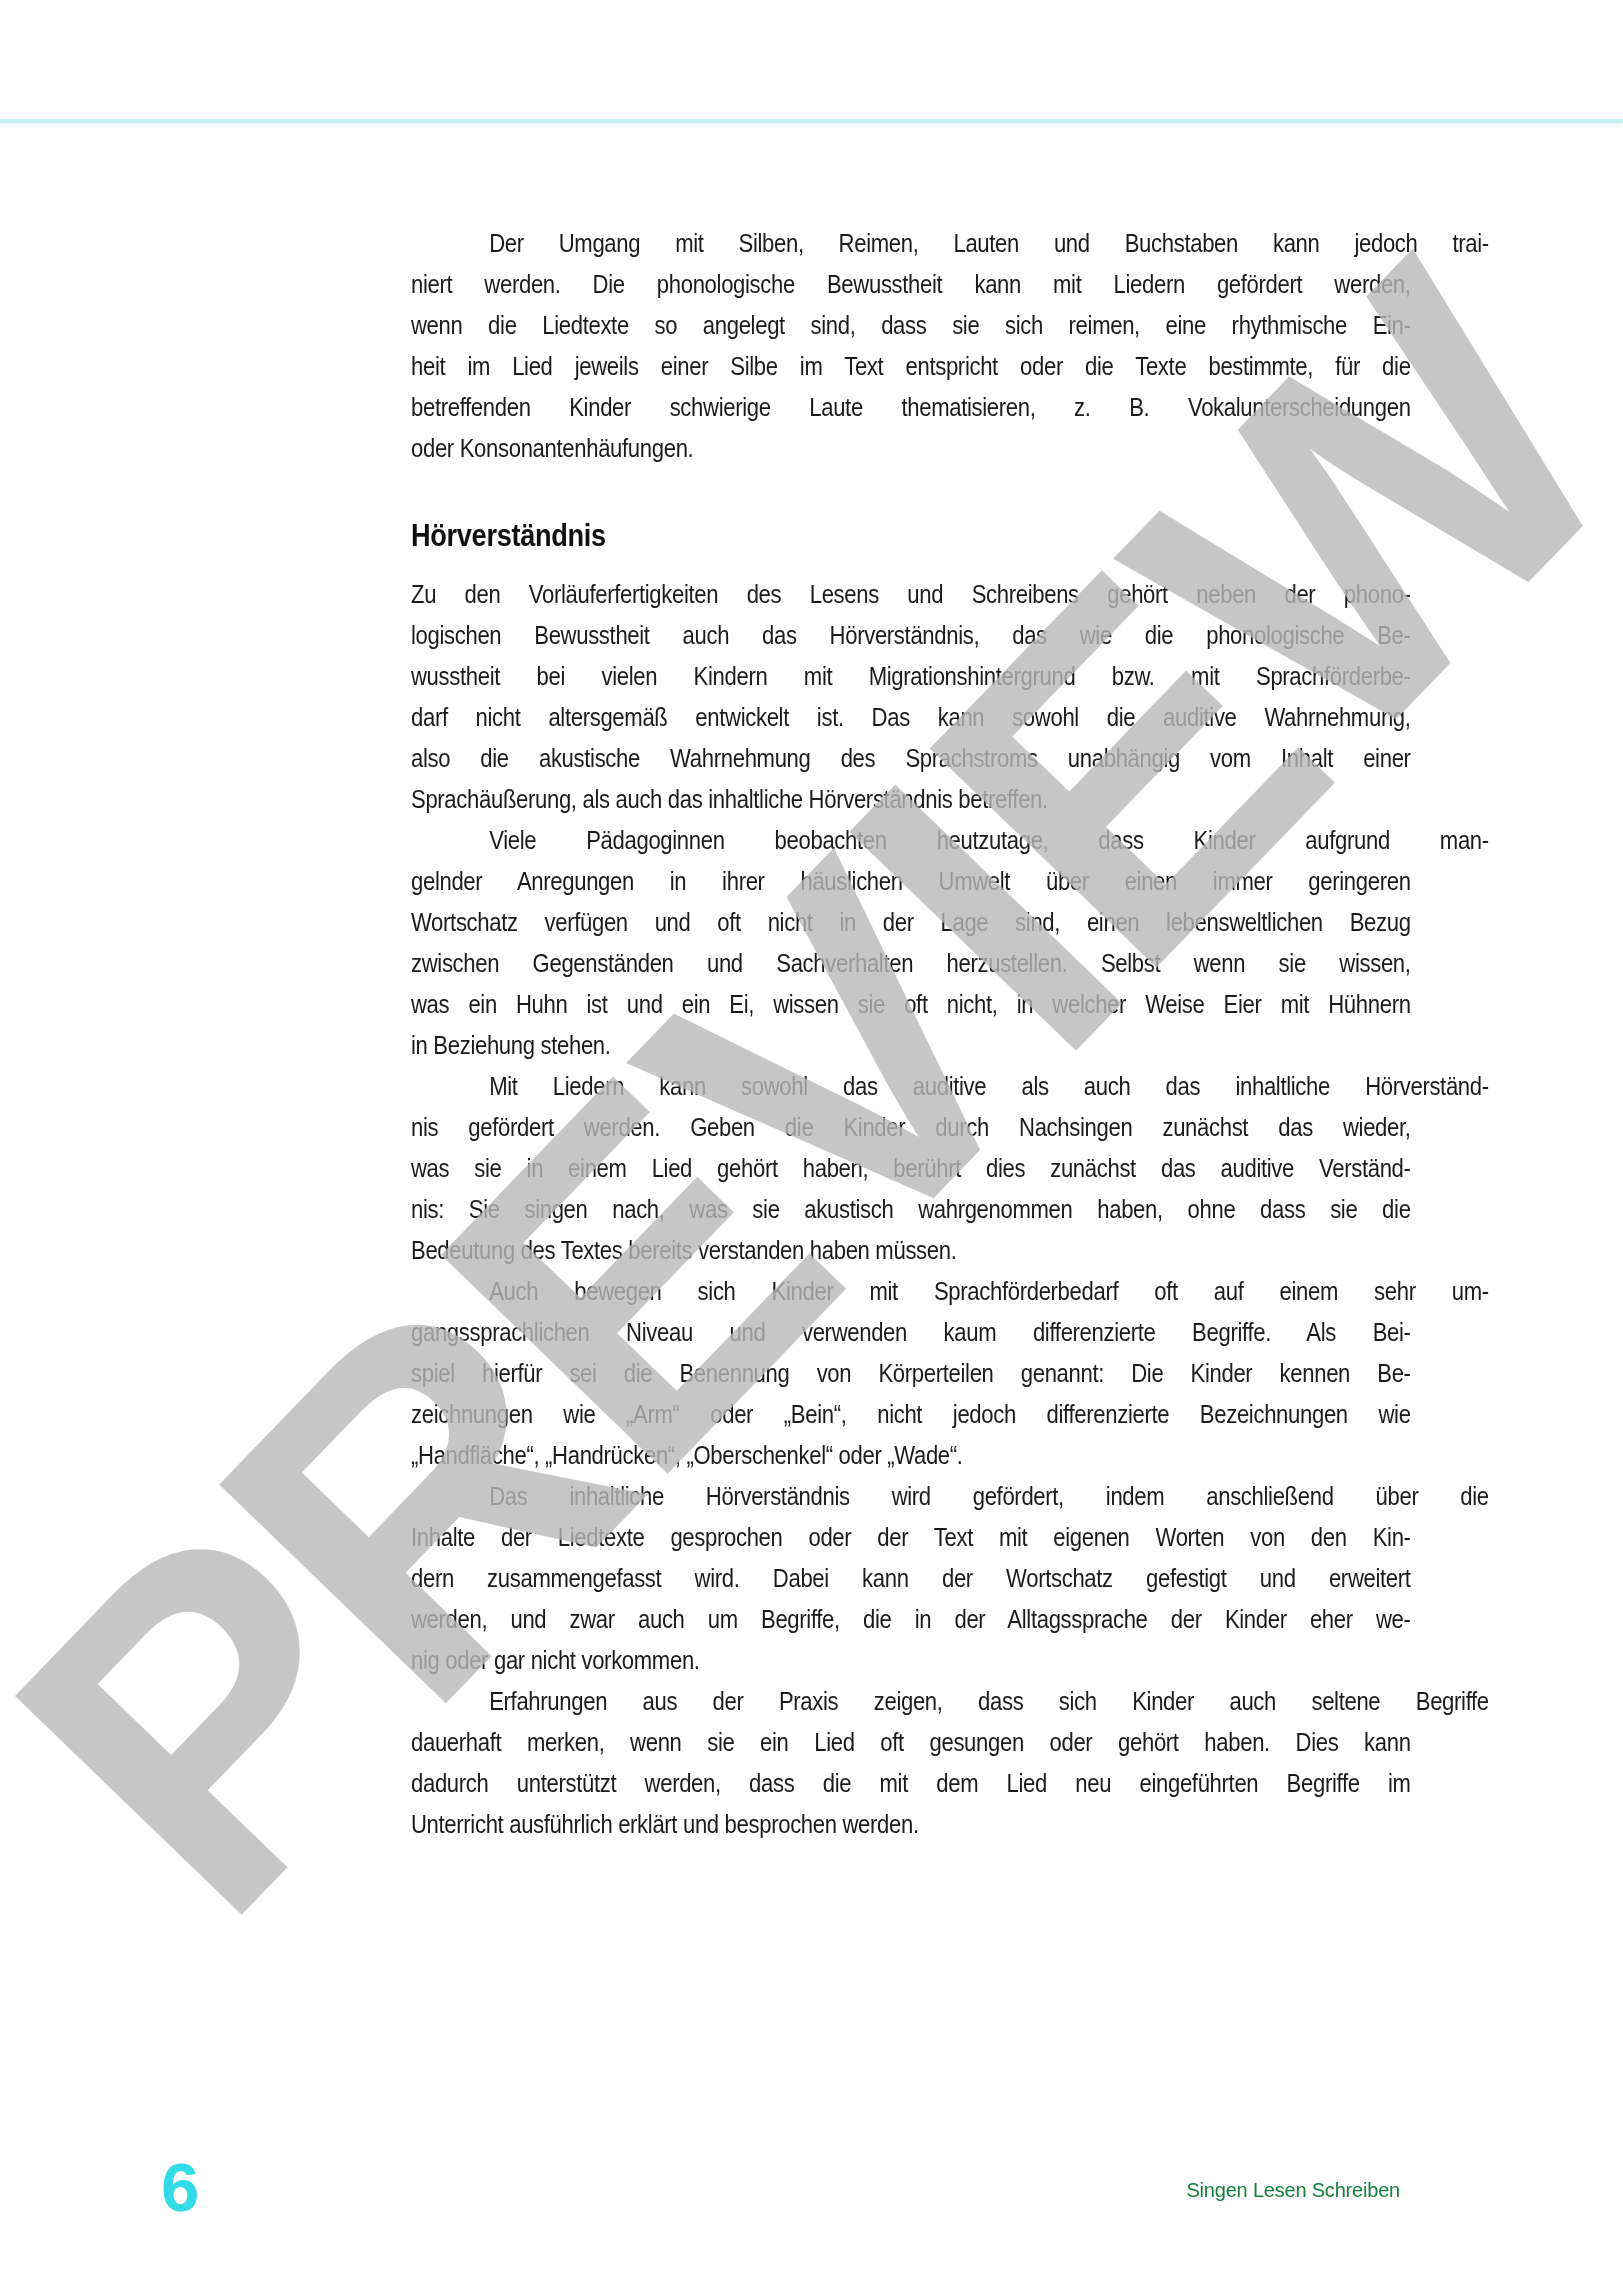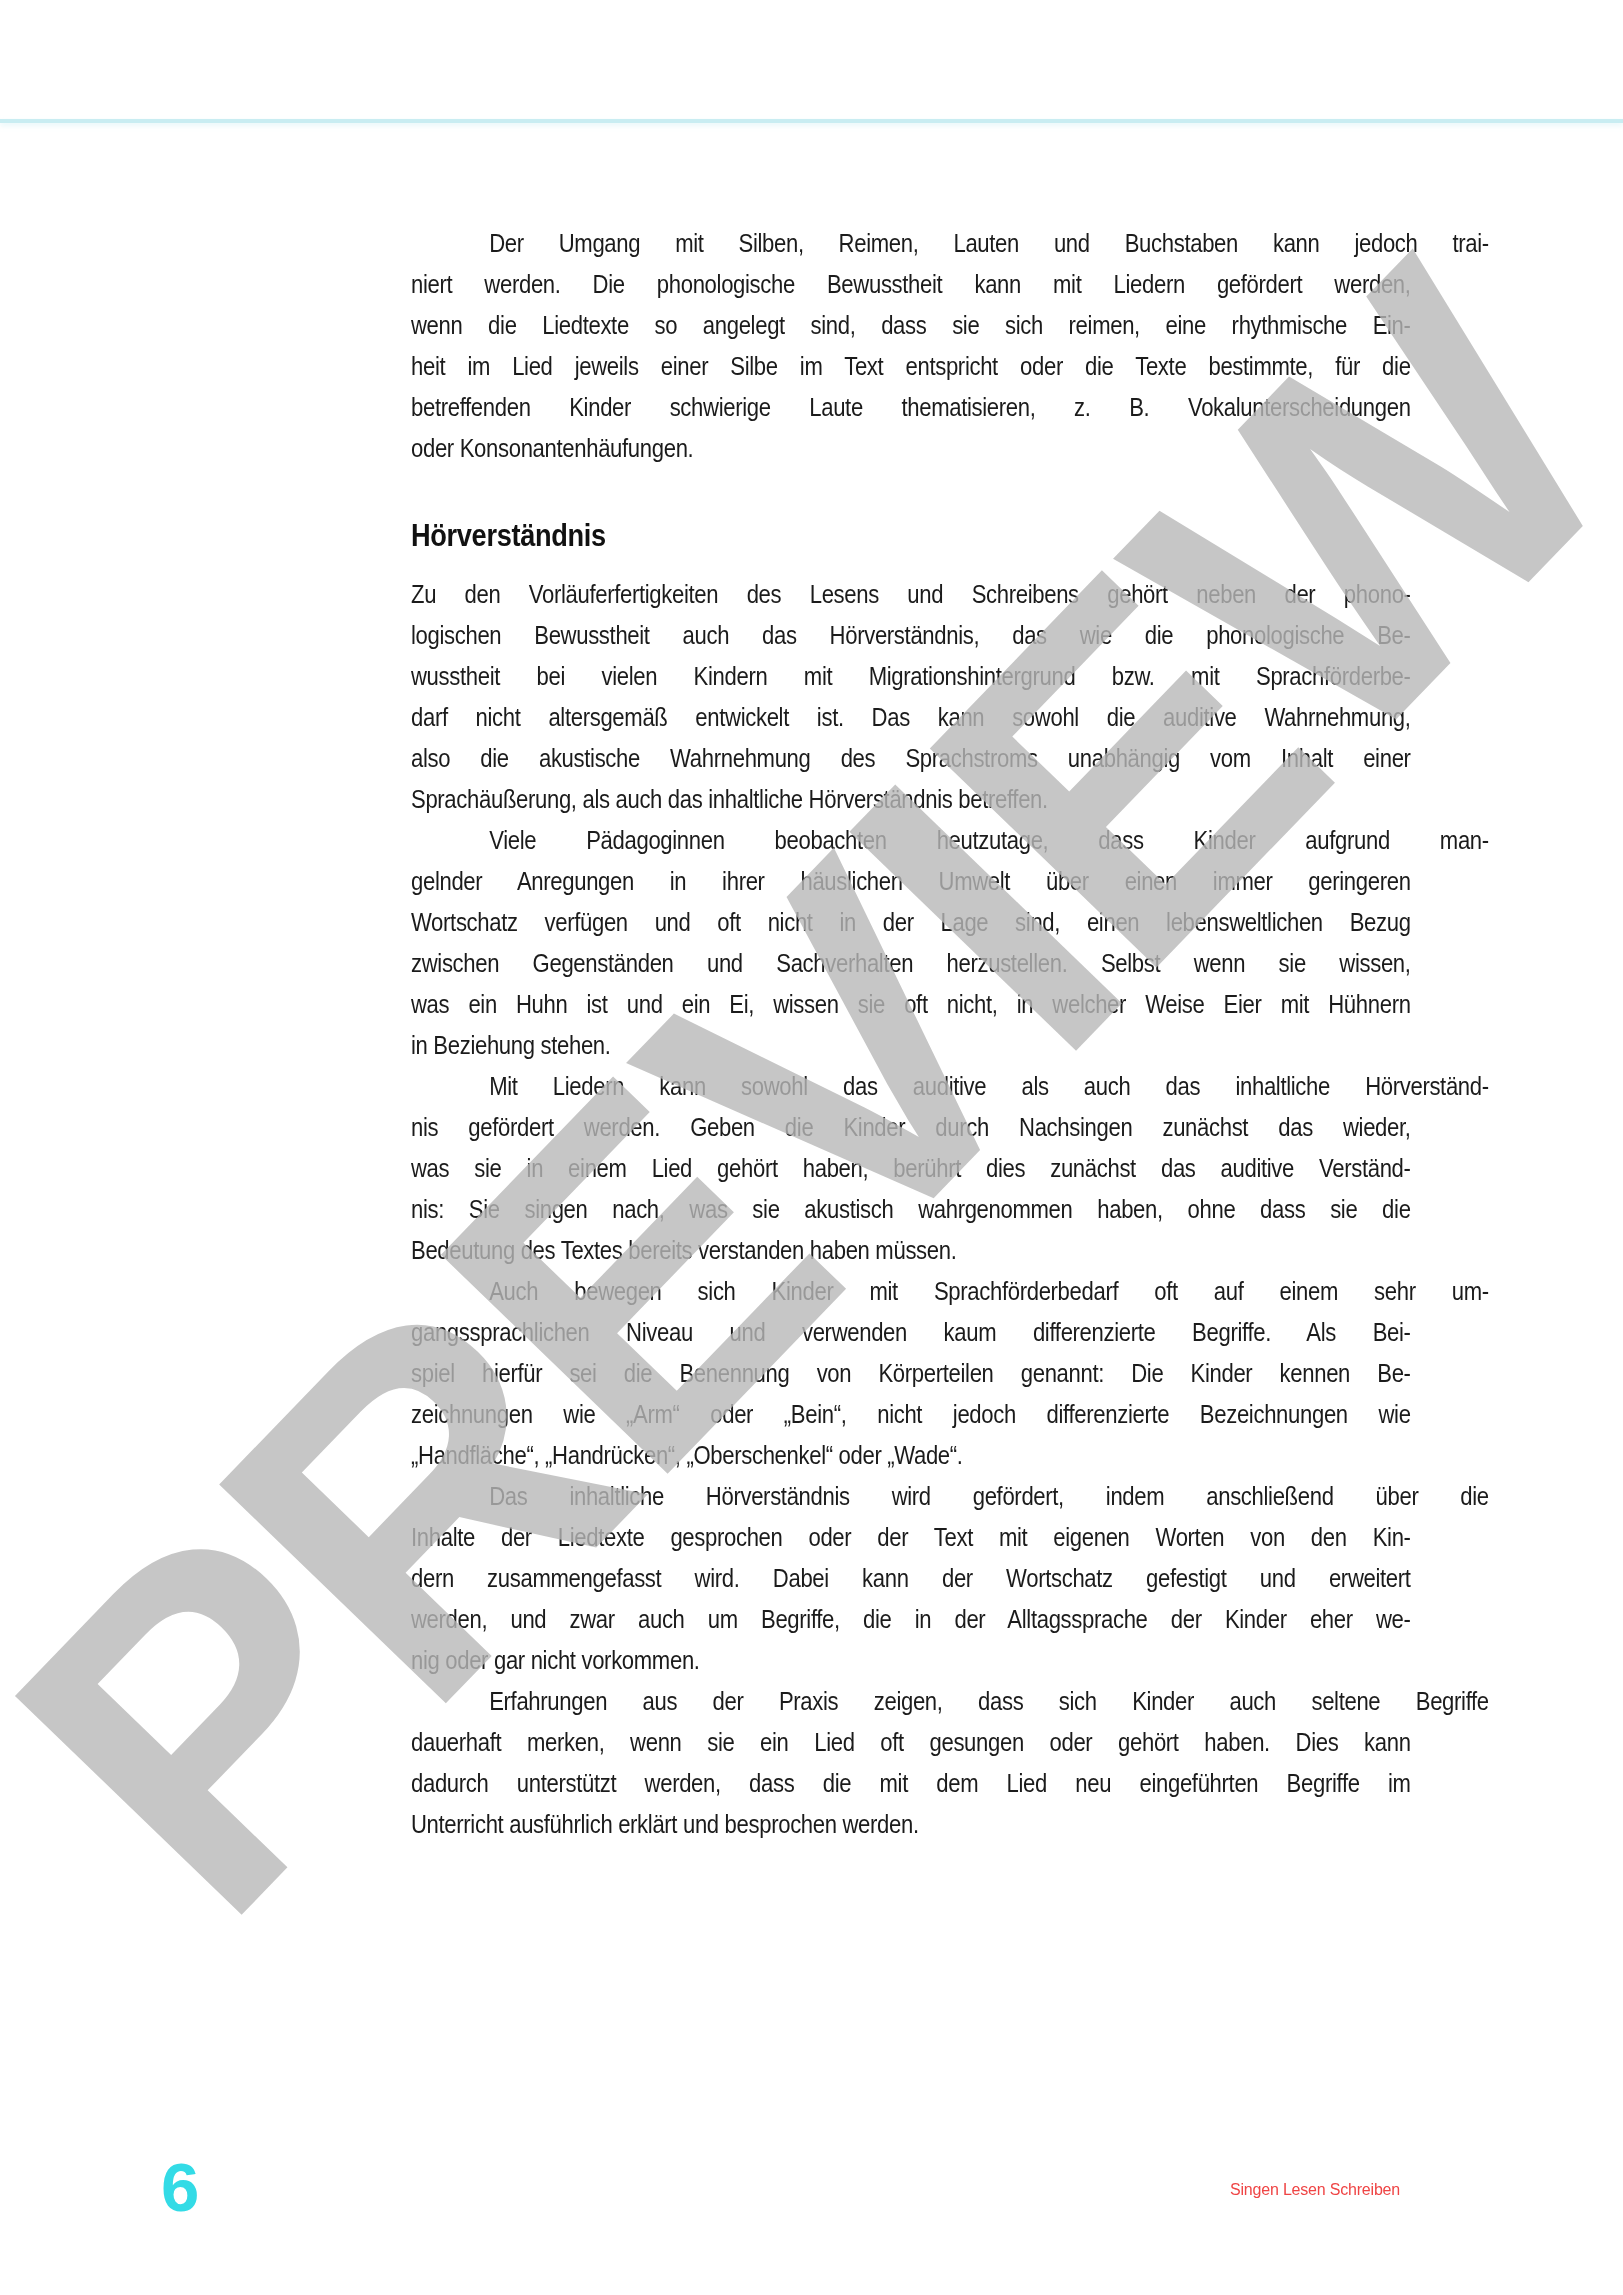--- a/index.html
+++ b/index.html
@@ -86,24 +86,24 @@
     font-size: 69px;
     font-weight: bold;
     line-height: 1;
     color: #33dbe6;
     z-index: 2;
   }
   .series-title {
     position: absolute;
     right: 223px;
     top: 2176px;
-    font-size: 16px;
+    font-size: 20px;
     line-height: 28px;
     letter-spacing: -0.2px;
-    color: #ef4444;
+    color: #15803d;
     z-index: 2;
   }
 </style>
 </head>
 <body>
 
 <div id="page">
 
   <div class="top-rule" style="background: rgb(201, 237, 242);"></div>
 

